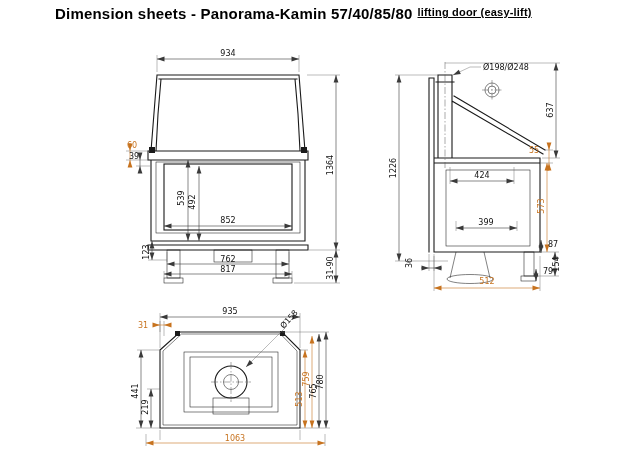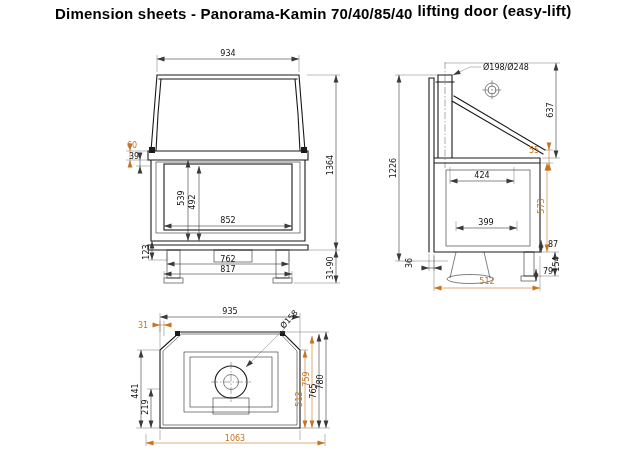--- a/index.html
+++ b/index.html
@@ -4,37 +4,37 @@
 <style>
   html,body { margin:0; padding:0; }
   body {
     width:624px; height:460px; background:#ffffff; position:relative;
     font-family:"Liberation Sans", sans-serif; overflow:hidden;
   }
   .title {
     position:absolute; top:5px; left:55px; color:#000;
     font-weight:bold; font-size:15px; letter-spacing:.2px; white-space:nowrap;
   }
-  .title .suffix { font-size:15px; position:relative; top:-3px; margin-left:5px; }
+  .title .suffix { font-size:11px; position:relative; top:-3px; margin-left:5px;text-decoration:underline; }
   svg { position:absolute; left:0; top:0; }
   .obj  { stroke:#1a1a1a; stroke-width:1.1; fill:none; stroke-linecap:square; }
   .obj2 { stroke:#1a1a1a; stroke-width:0.55; fill:none; }
   .sq   { fill:#1a1a1a; stroke:none; }
   .dim  { stroke:#3a3a3a; stroke-width:0.6; fill:none; }
   .dimo { stroke:#c7731f; stroke-width:0.6; fill:none; }
   .ext  { stroke:#6a6a6a; stroke-width:0.45; fill:none; }
   .cl   { stroke:#555; stroke-width:0.5; fill:none; stroke-dasharray:7 2 1.5 2; }
   text.d { font-family:"DejaVu Sans", sans-serif; font-size:8px; fill:#111; }
   text.o { fill:#c7731f; }
 </style>
 </head>
 <body>
 
 <div class="title">
-  <span>Dimension sheets - Panorama-Kamin 70/40/85/40</span><span class="suffix">lifting door (easy-lift)</span>
+  <span>Dimension sheets - Panorama-Kamin 57/40/85/80</span><span class="suffix">lifting door (easy-lift)</span>
 </div>
 
 <svg width="624" height="460" viewBox="0 0 624 460">
   <defs>
     <marker id="ae" orient="auto" markerUnits="userSpaceOnUse" markerWidth="10" markerHeight="7" refX="8" refY="3">
       <path d="M0.5,0.6 L8,3 L0.5,5.4 Z" fill="#3a3a3a"></path>
     </marker>
     <marker id="as" orient="auto" markerUnits="userSpaceOnUse" markerWidth="10" markerHeight="7" refX="1" refY="3">
       <path d="M8.5,0.6 L1,3 L8.5,5.4 Z" fill="#3a3a3a"></path>
     </marker>

